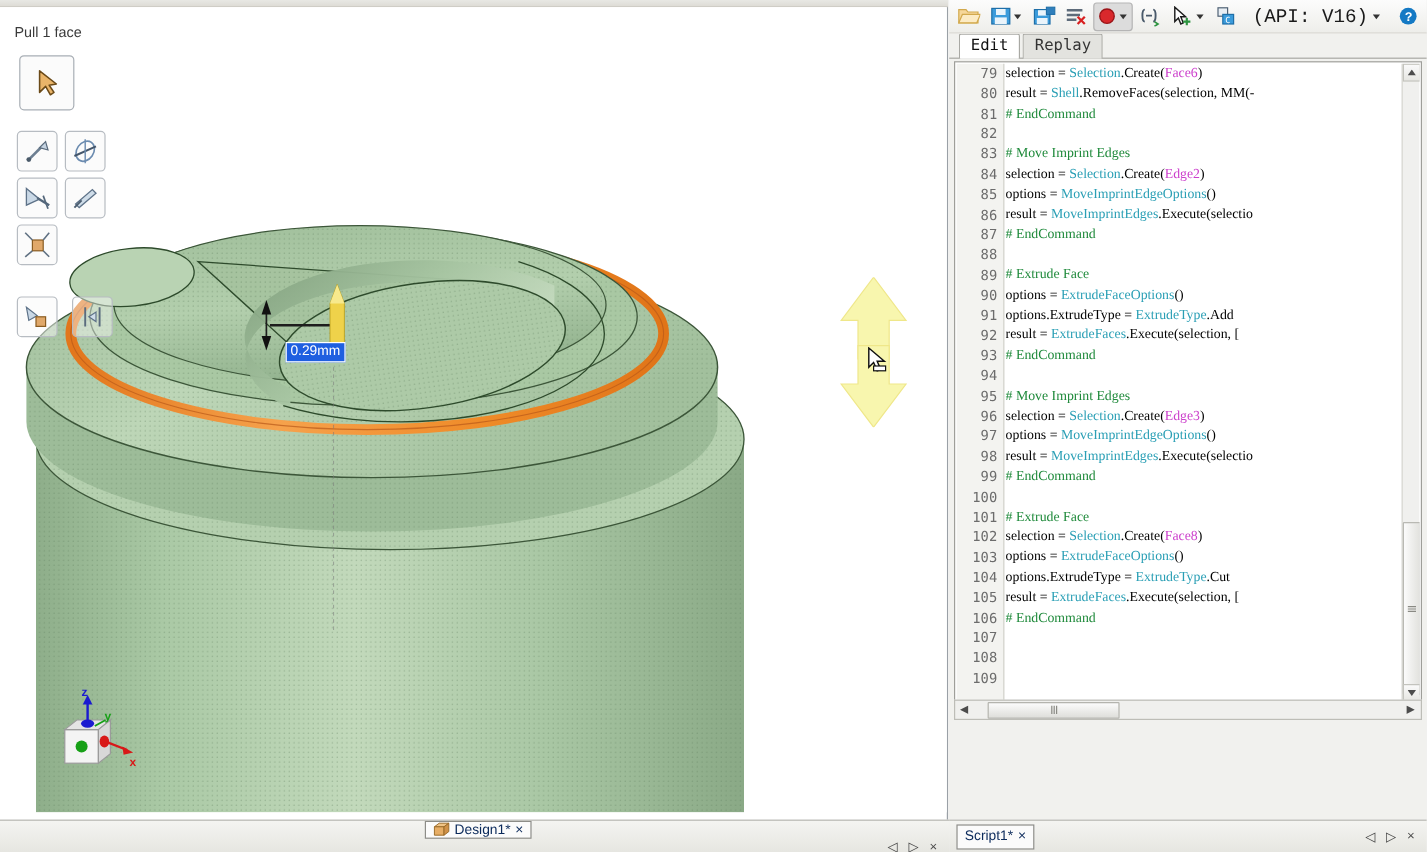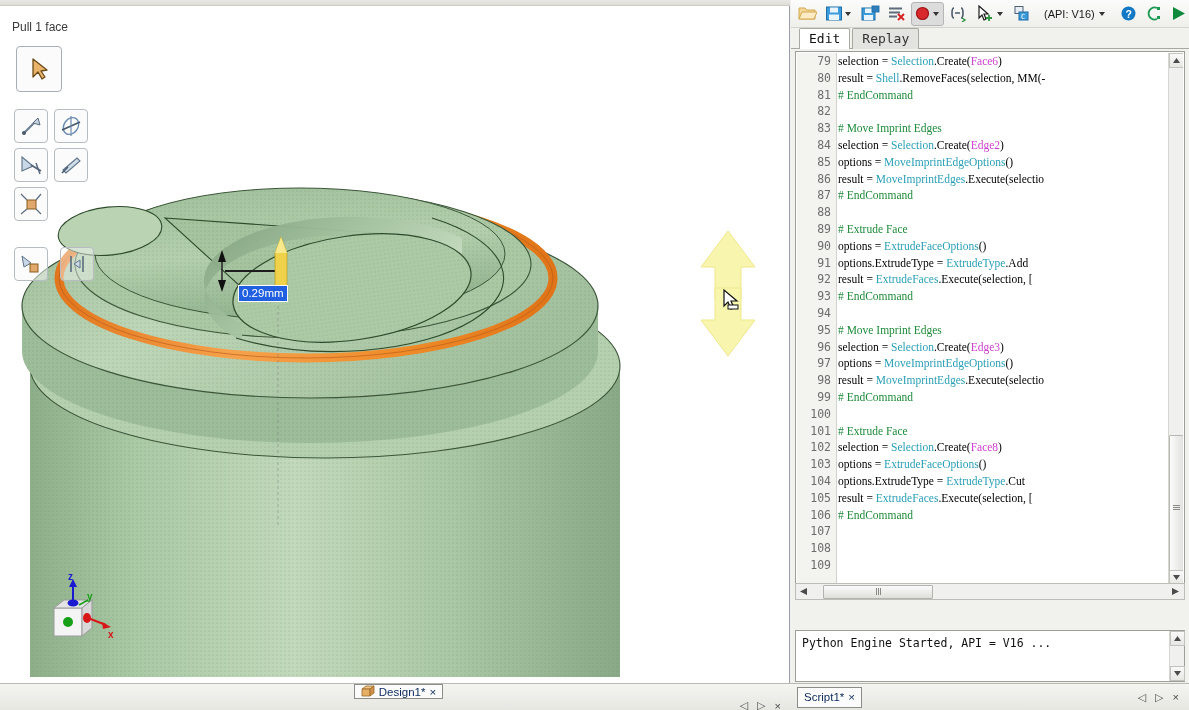--- a/index.html
+++ b/index.html
@@ -55,21 +55,21 @@
     border-bottom: 1px solid #d6d4ce;
     display: flex; align-items: center; padding-left: 4px; gap: 2px;
   }
   .rb { display: flex; align-items: center; height: 24px; padding: 0 2px;
         border: 1px solid transparent; border-radius: 3px; }
   .rb.pressed { background: #dcdcdc; border-color: #b5b5b5; }
   .caret { width: 0; height: 0; border-left: 3.5px solid transparent;
            border-right: 3.5px solid transparent; border-top: 4px solid #333;
            margin: 0 2px; }
   .rb-sep { width: 1px; height: 18px; background: #cfcdc6; margin: 0 3px; }
-  .api-text { font-size: 11px; color: #1a1a1a; font-family: Liberation Sans, sans-serif;
+  .api-text { font-size: 16px; color: #1a1a1a; font-family: Liberation Mono, monospace;
               white-space: nowrap; }
 
   
   #tabstrip { position: relative; height: 21px; width: 398px;
     background: #f1f1ee; border-bottom: 1px solid #a9a9a4;
     display: flex; align-items: flex-end; padding-left: 8px; }
   .tab { font-size: 13px; font-family: "DejaVu Sans Mono", monospace;
     padding: 2px 9px 3px 9px; border: 1px solid #a9a9a4; border-bottom: none;
     border-radius: 2px 2px 0 0; margin-right: 2px; position: relative; top: 1px; }
   .tab.active { background: #ffffff; color: #111; z-index: 2; }
@@ -512,35 +512,20 @@
           <line x1="1.5" y1="0" x2="1.5" y2="7" stroke="#8a8a84" stroke-width="1"></line>
           <line x1="3.5" y1="0" x2="3.5" y2="7" stroke="#8a8a84" stroke-width="1"></line>
           <line x1="5.5" y1="0" x2="5.5" y2="7" stroke="#8a8a84" stroke-width="1"></line>
         </svg>
       </div>
       <svg width="7" height="7" viewBox="0 0 7 7" style="margin-left:auto;margin-right:5px;">
         <polygon points="7,3.5 0,0 0,7" fill="#4c4c4c"></polygon>
       </svg>
     </div>
 
-    <div id="console">
-      <div id="console-text">Python Engine Started, API = V16 ...</div>
-      <div class="vsb">
-        <div class="sb-arrow">
-          <svg width="7" height="5" viewBox="0 0 7 5">
-              <polygon points="3.5,0 7,5 0,5" fill="#4c4c4c"></polygon>
-            </svg>
-        </div>
-        <div class="sb-arrow" style="position:absolute;bottom:0;">
-          <svg width="7" height="5" viewBox="0 0 7 5">
-              <polygon points="3.5,5 7,0 0,0" fill="#4c4c4c"></polygon>
-            </svg>
-        </div>
-      </div>
-    </div>
   </div>
 
   <div id="left-doctab">
     <div class="doctab">
       <svg width="14" height="13" viewBox="0 0 14 13">
         <polygon points="1,4 5,1 13,1 9,4" fill="#f0c486" stroke="#9a6b28" stroke-width="0.8"></polygon>
         <polygon points="1,4 9,4 9,11 1,11" fill="#e7ae66" stroke="#9a6b28" stroke-width="0.8"></polygon>
         <polygon points="9,4 13,1 13,8 9,11" fill="#cf9148" stroke="#9a6b28" stroke-width="0.8"></polygon>
       </svg>
       <span>Design1*</span>

